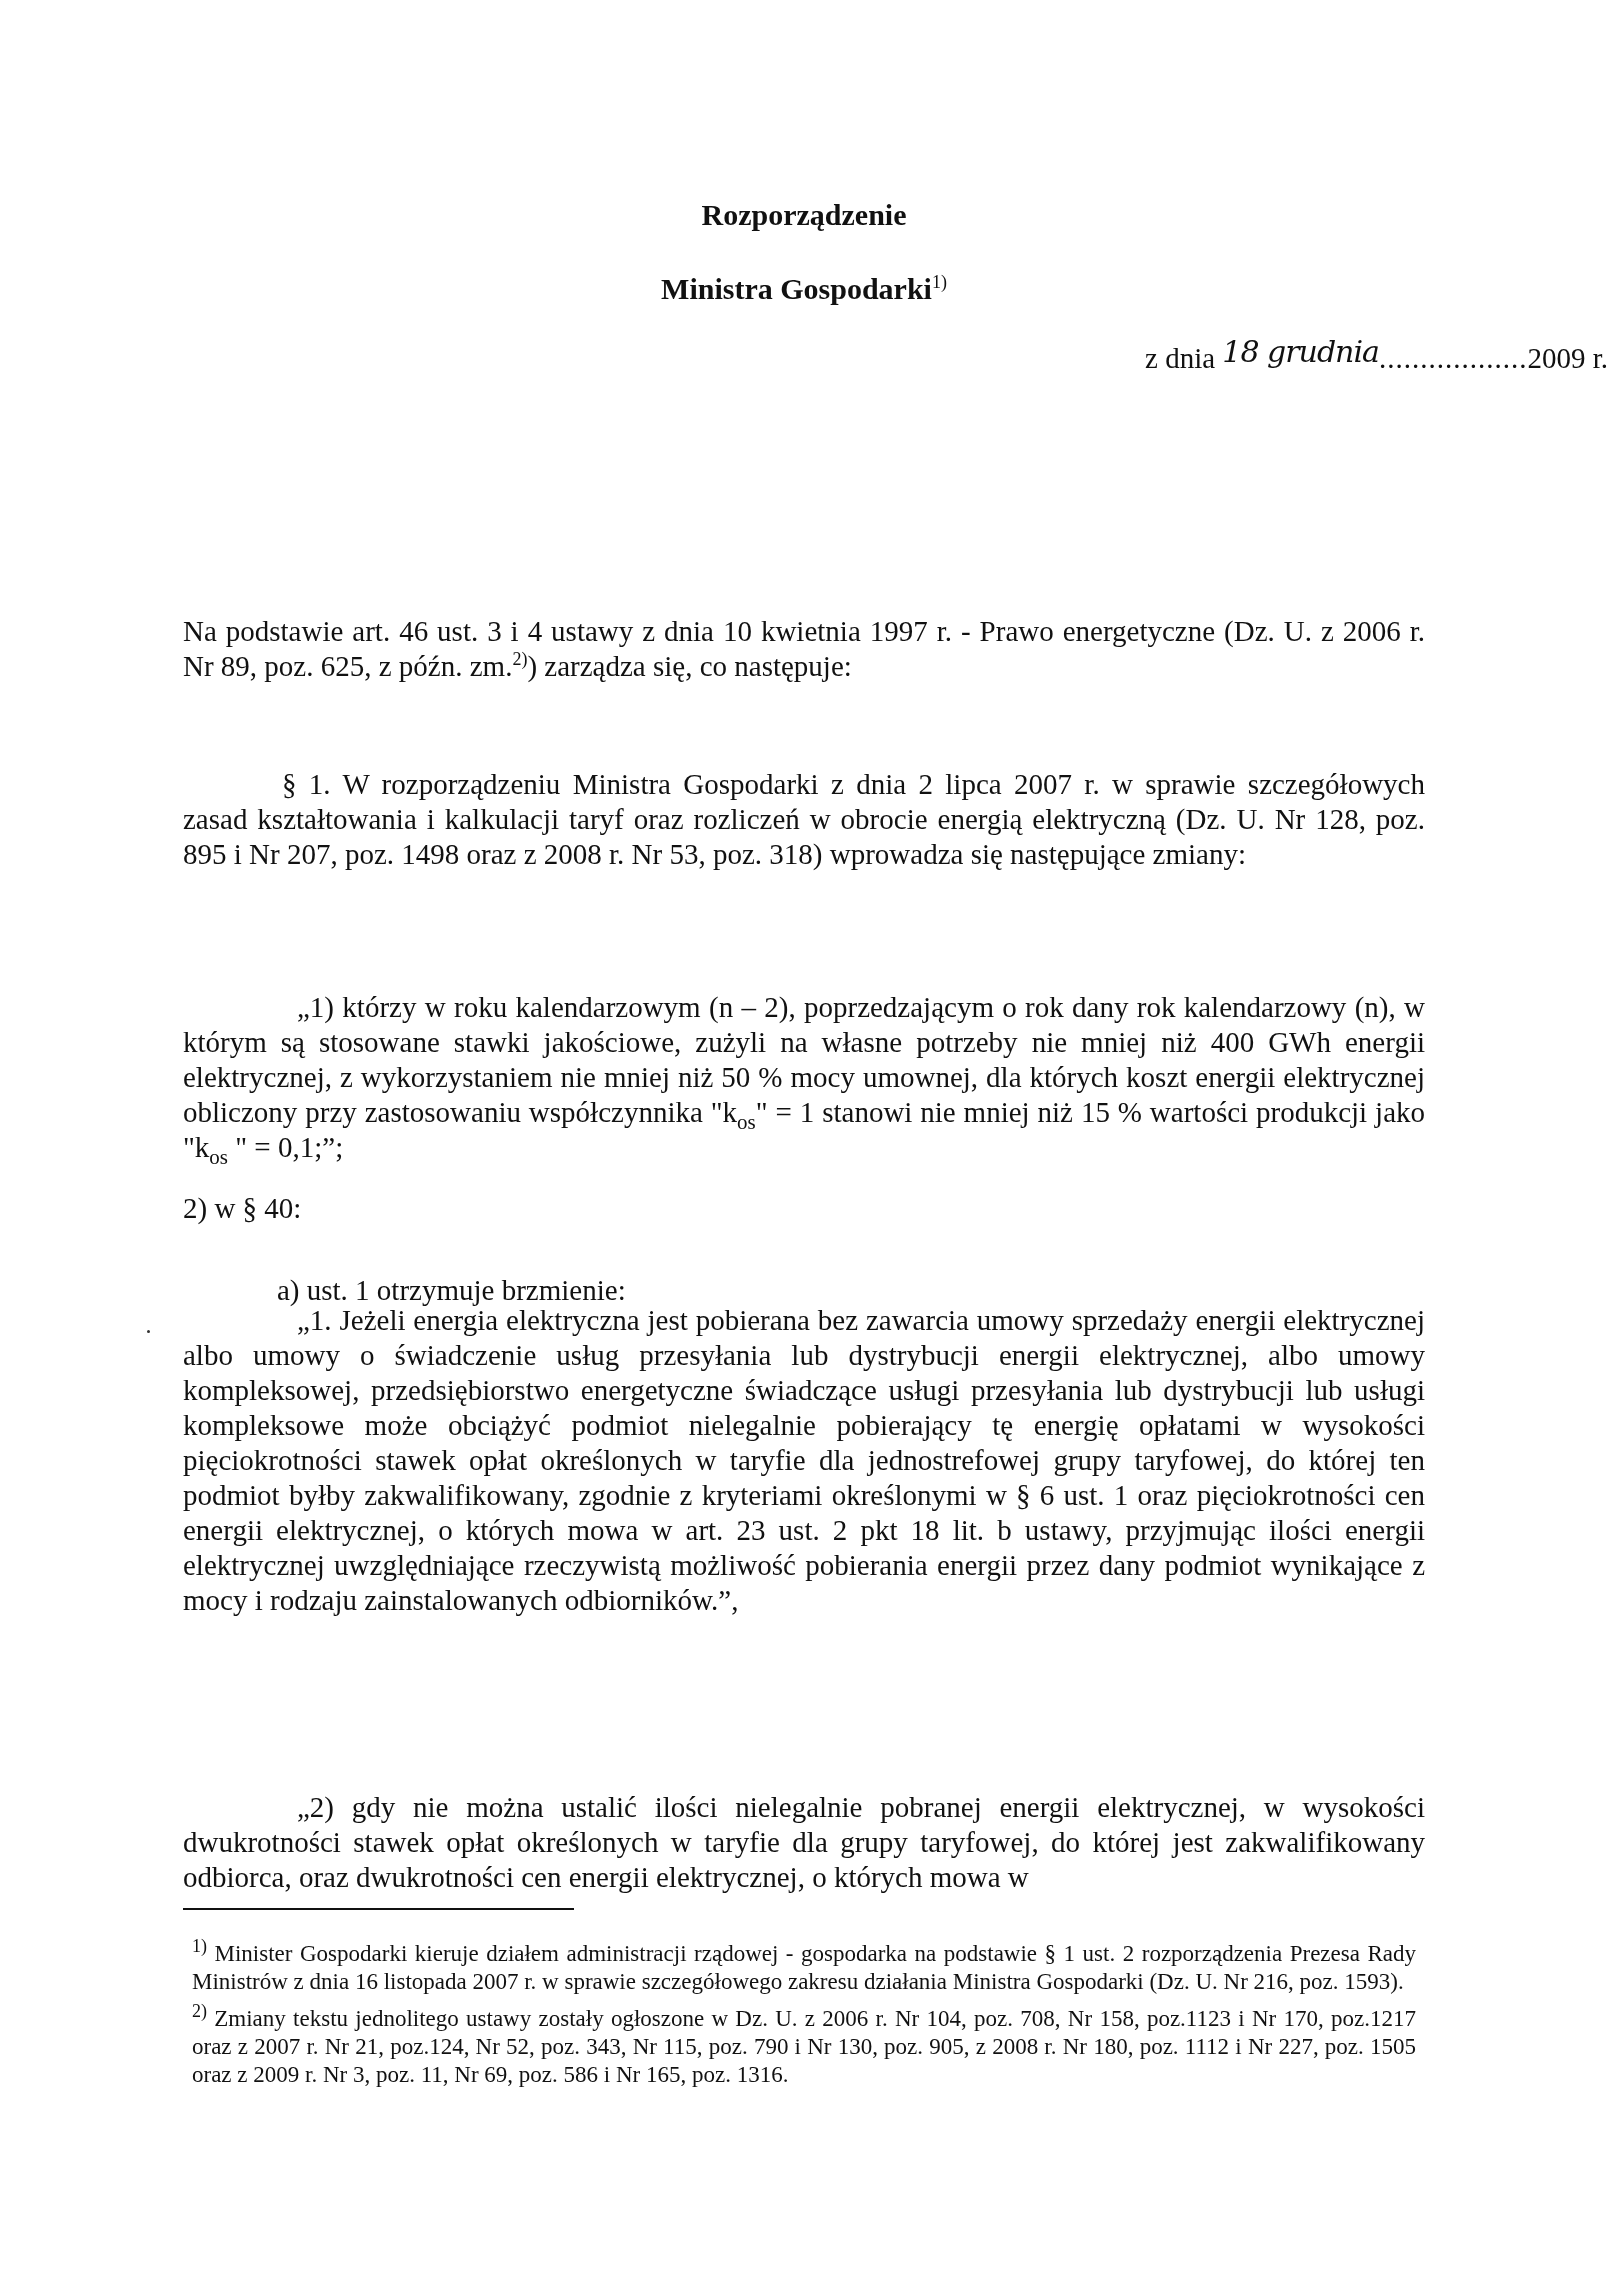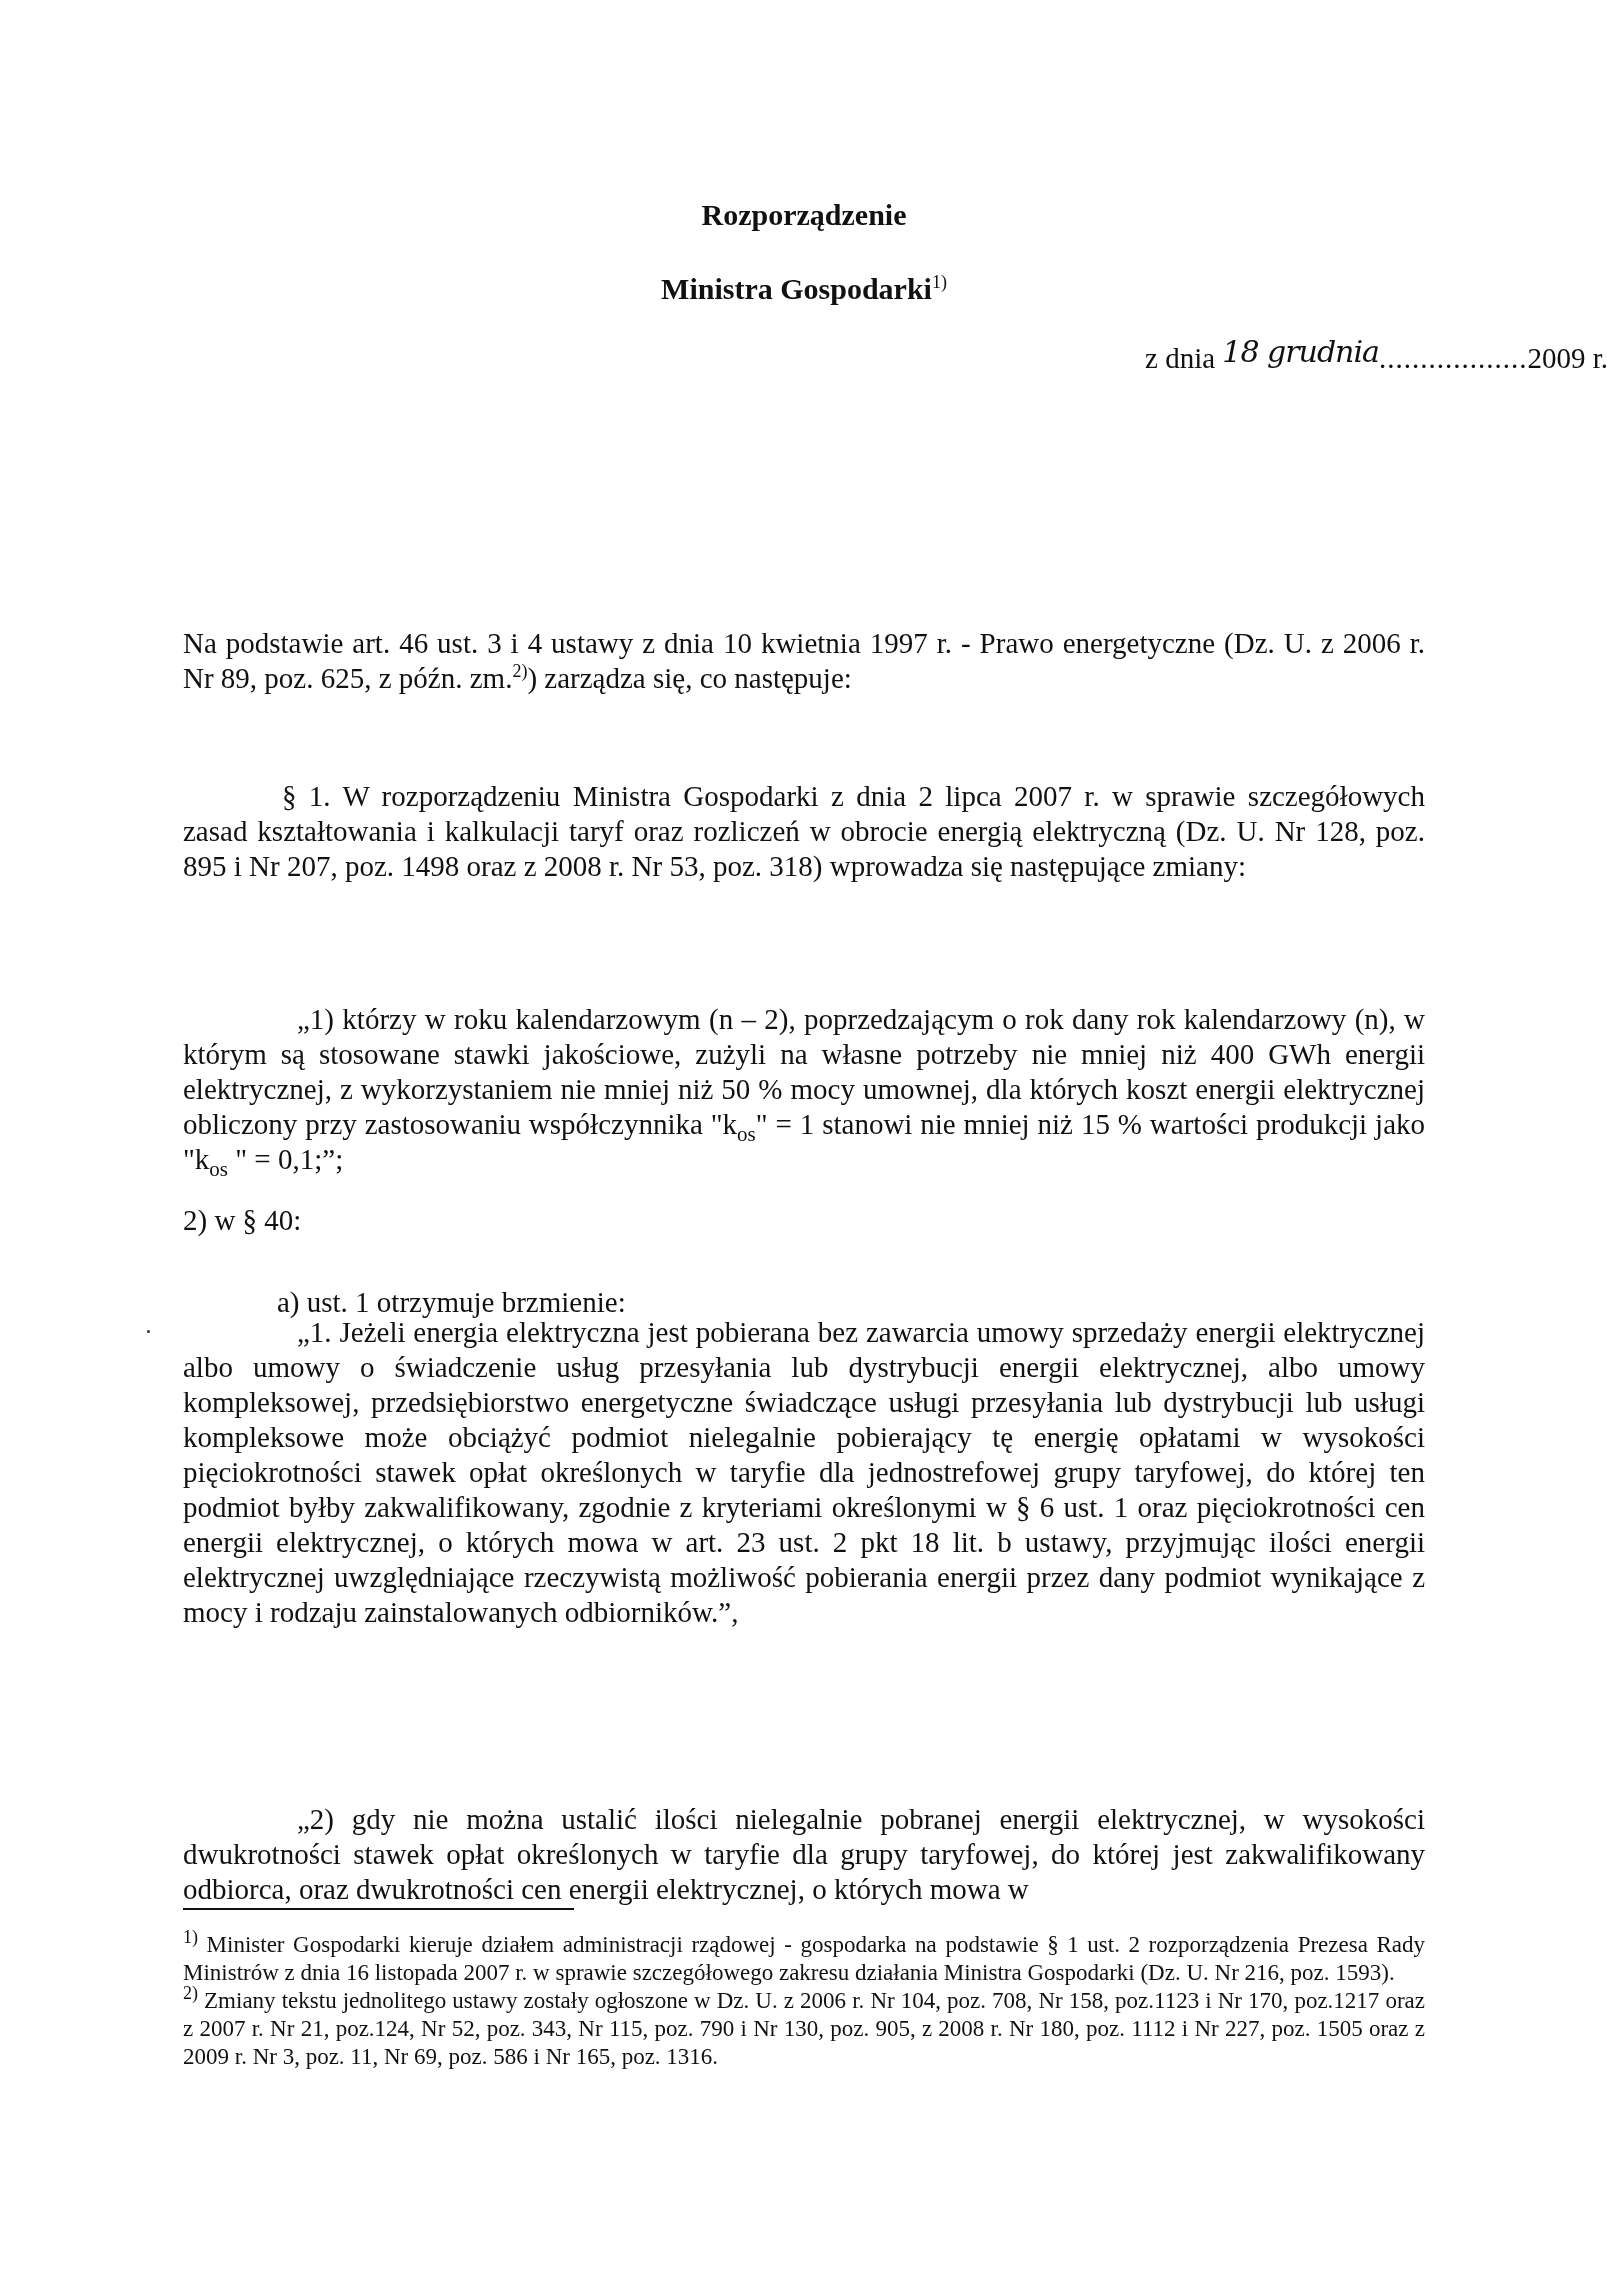--- a/index.html
+++ b/index.html
@@ -7,35 +7,35 @@
          font-family:"Liberation Serif", serif; color:#111; }
   .page { position:absolute; left:0; top:0; width:1608px; height:1611px; }
   .title { position:absolute; left:0; width:1608px; text-align:center; font-weight:bold; font-size:30px; }
   .t1 { top:198px; }
   .t2 { top:272px; }
   .sup { font-size:18px; vertical-align:super; font-weight:normal; line-height:0; }
   .date { position:absolute; top:340px; left:0; width:1608px; text-align:right; font-size:29px; }
   .date .hand { font-family:"DejaVu Serif", serif; font-style:italic; font-size:30px; letter-spacing:-1px; position:relative; top:-6px; }
   .date .dots { letter-spacing:1px; }
   .subtitle { position:absolute; top:463px; left:183px; width:1242px; text-align:center; font-weight:bold; font-size:30px; line-height:40px; }
-  .body { position:absolute; left:183px; width:1242px; font-size:29px; line-height:35px; text-align:justify;margin-top:12px; }
+  .body { position:absolute; left:183px; width:1242px; font-size:29px; line-height:35px; text-align:justify; }
   .p-intro { top:614px; }
   .p-sec1 { top:767px; text-indent:99px; }
   .p-item1 { top:931px; }
   .p-quote1 { top:990px; text-indent:114px; }
   .p-item2 { top:1191px; }
   .p-a { top:1273px; padding-left:94px; width:1148px; }
   .p-quote2 { top:1303px; text-indent:114px; }
   .p-b { top:1735px; padding-left:94px; width:1148px; }
   .p-quote3 { top:1790px; text-indent:114px; }
   .sub { font-size:21px; vertical-align:sub; line-height:0; }
   .sp { font-size:18px; vertical-align:super; line-height:0; }
   .fn-rule { position:absolute; top:1908px; left:183px; width:391px; height:2px; background:#111; }
   .footnotes { position:absolute; top:1931px; left:183px; width:1242px; font-size:23px; line-height:28px; text-align:justify; }
-  .footnotes p { margin:0; }
+  .footnotes p { margin:9px; }
   .speck { position:absolute; left:147px; top:1330px; width:3px; height:3px; background:#333; border-radius:50%; }
   p { margin:0; }
 </style>
 </head>
 <body>
 
 <div class="page">
 
   <div class="title t1">Rozporządzenie</div>
 

